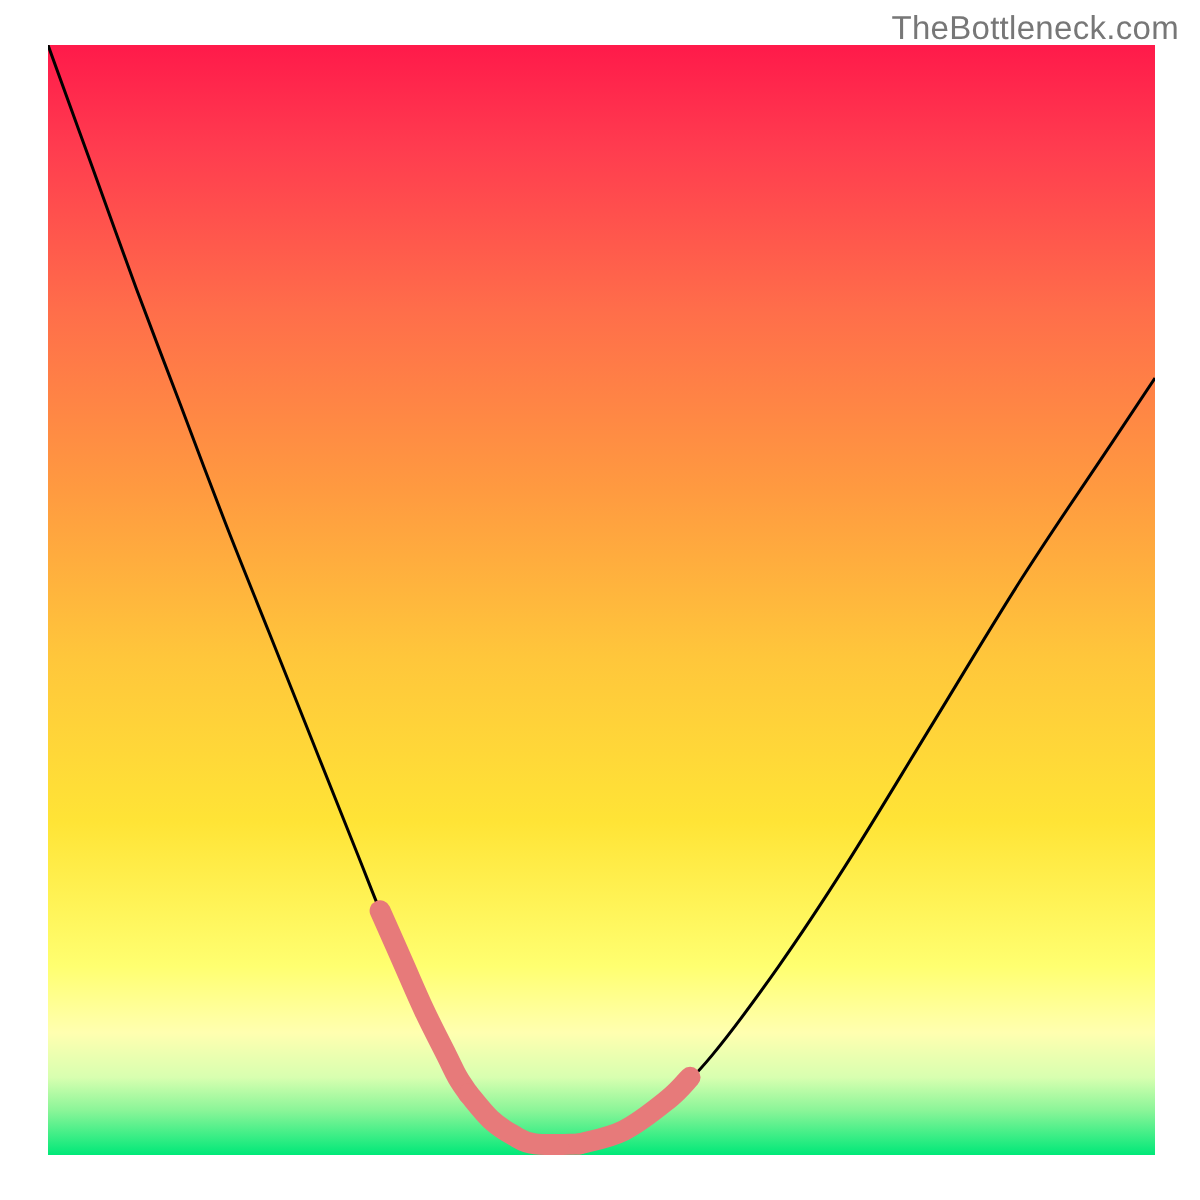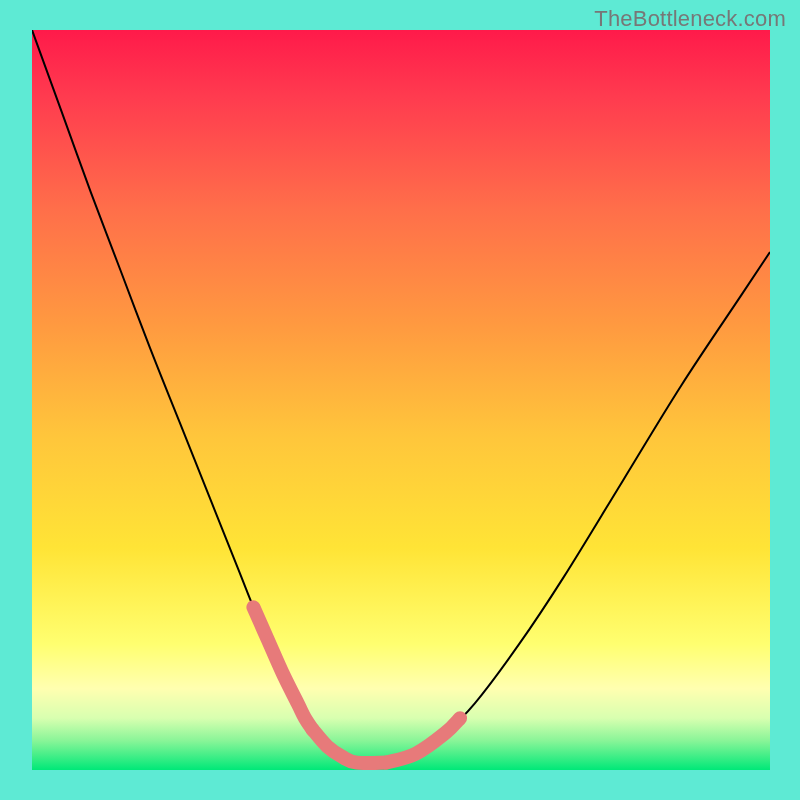--- a/index.html
+++ b/index.html
@@ -10,21 +10,21 @@
     overflow: hidden;
     background: #000;
     font-family: Arial, Helvetica, sans-serif;
   }
   .frame {
     position: absolute;
     top: 0;
     left: 0;
     width: 800px;
     height: 800px;
-    background: #5eead4;
+    background: #ffffff;
   }
   .plot-area {
     position: absolute;
     box-sizing: border-box;
   }
   .watermark {
     position: absolute;
     top: 6px;
     right: 14px;
     font-size: 22px;

